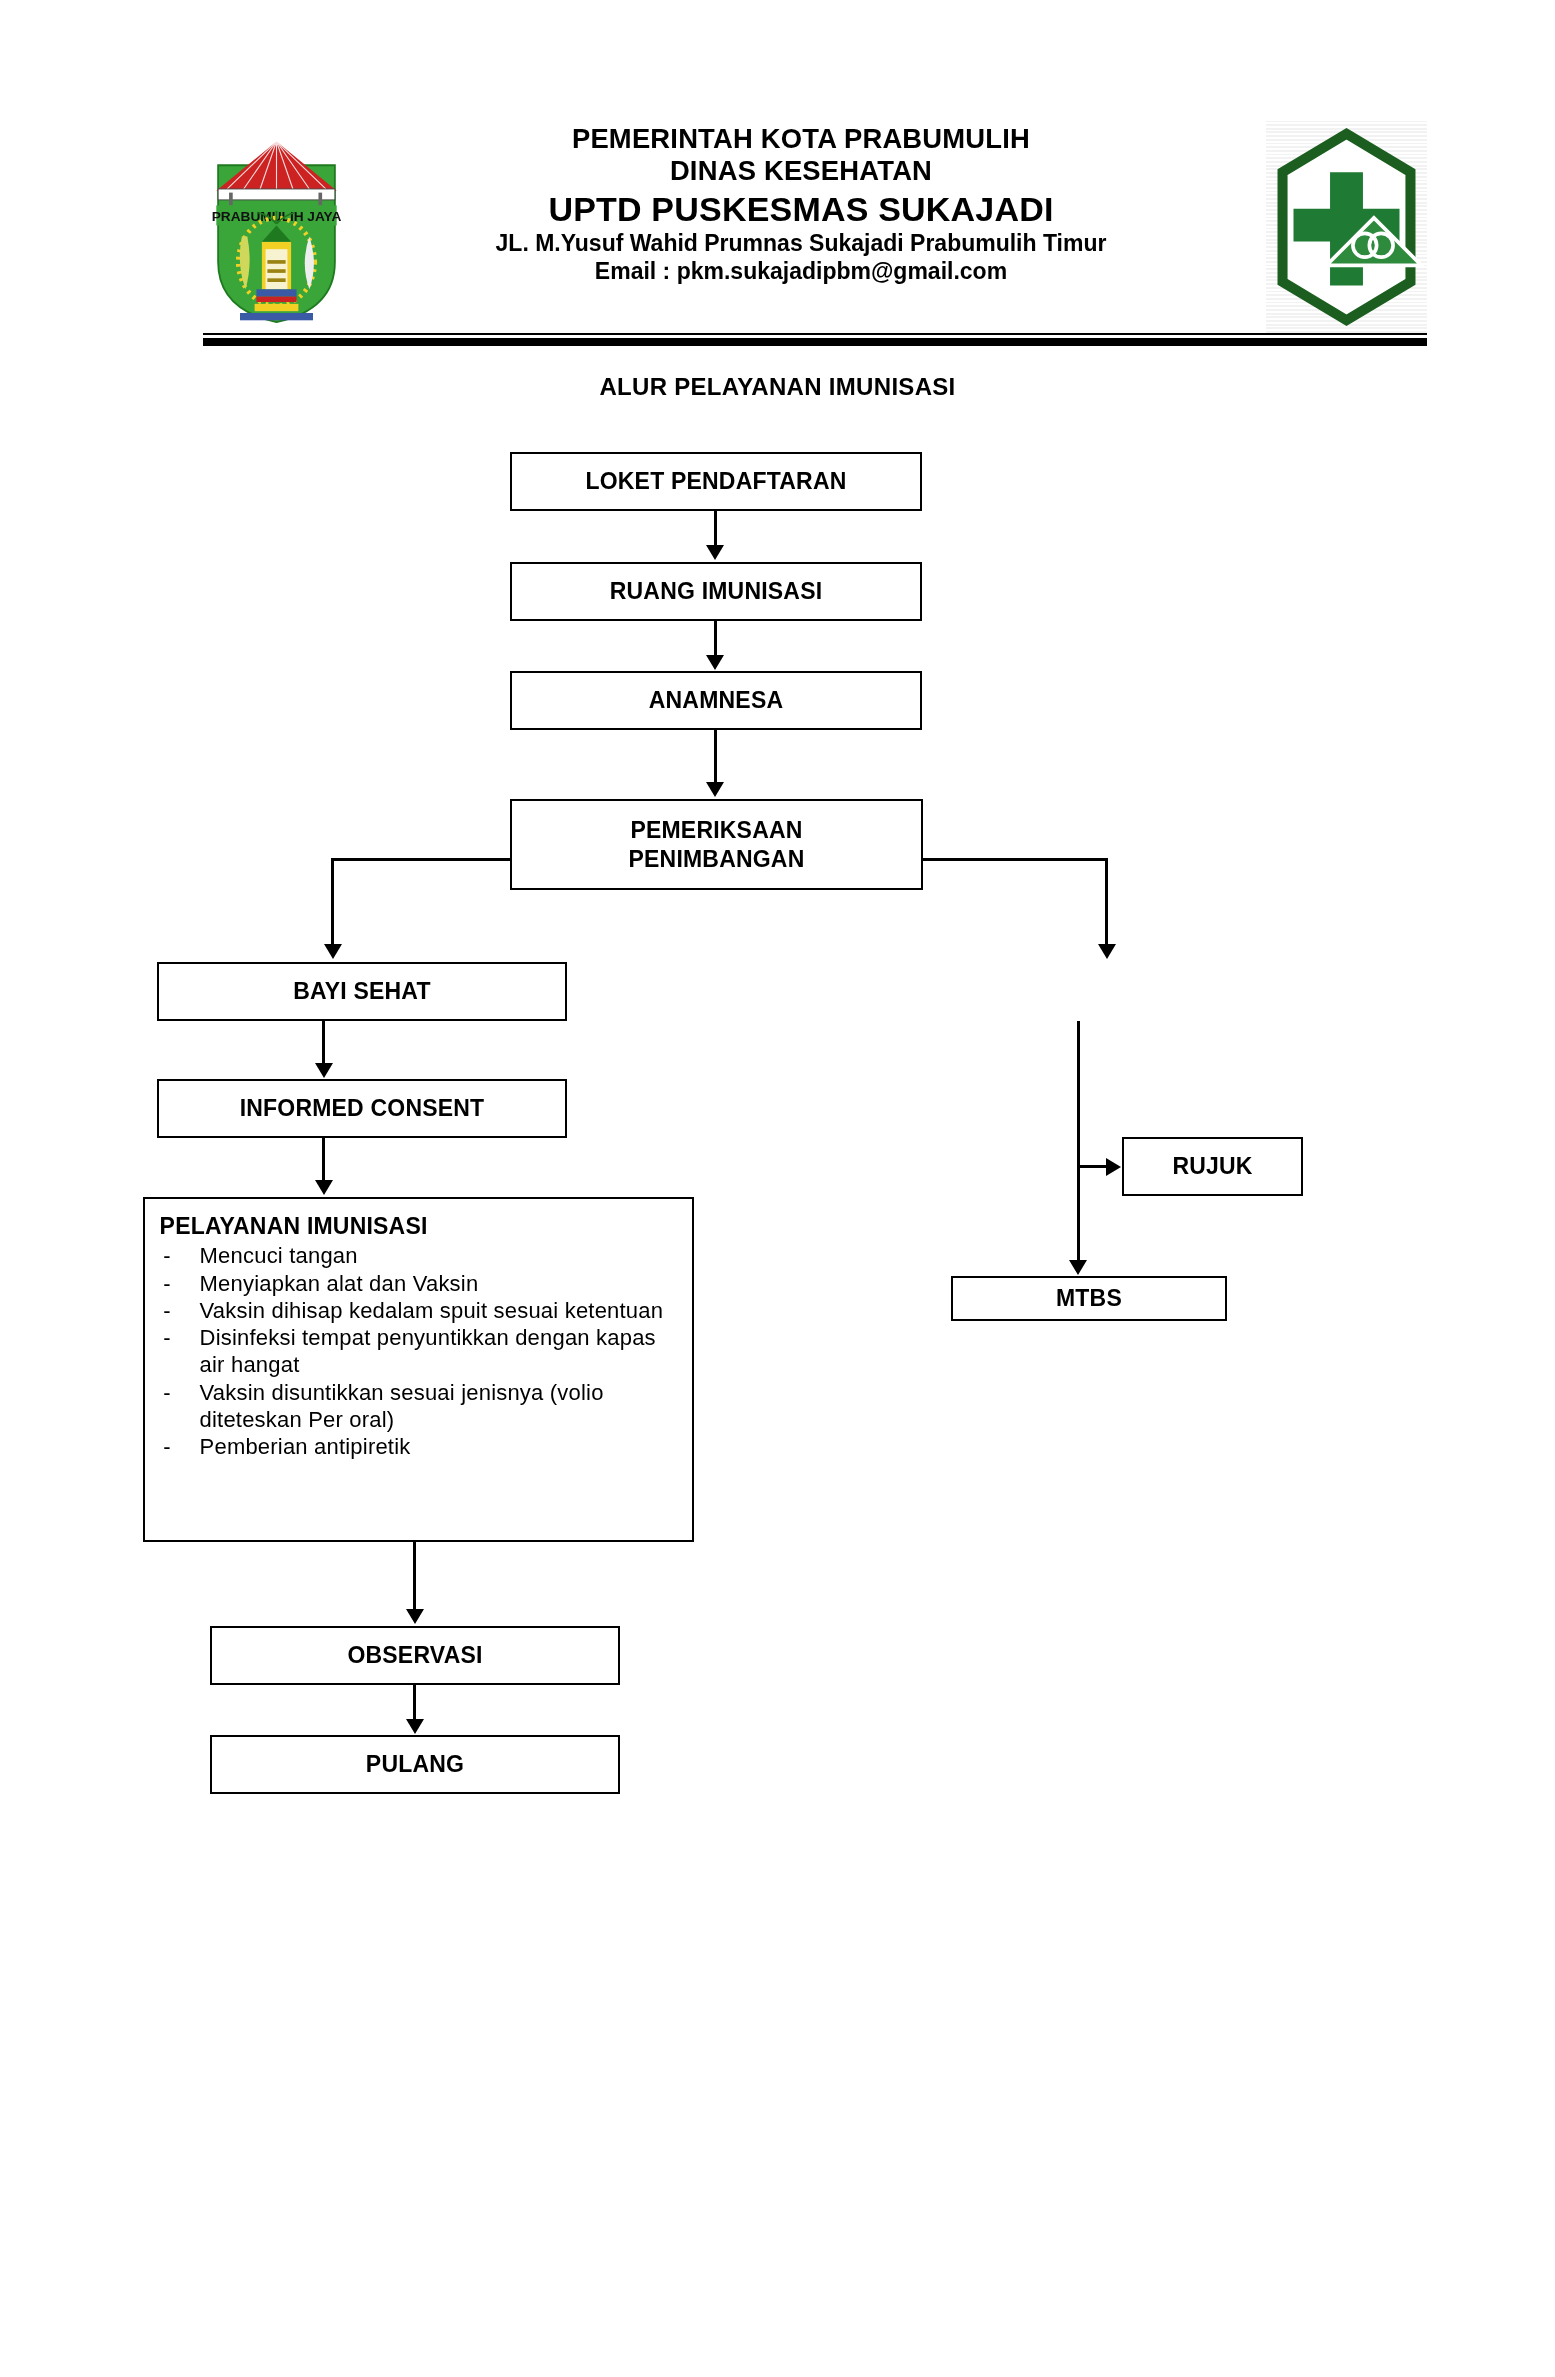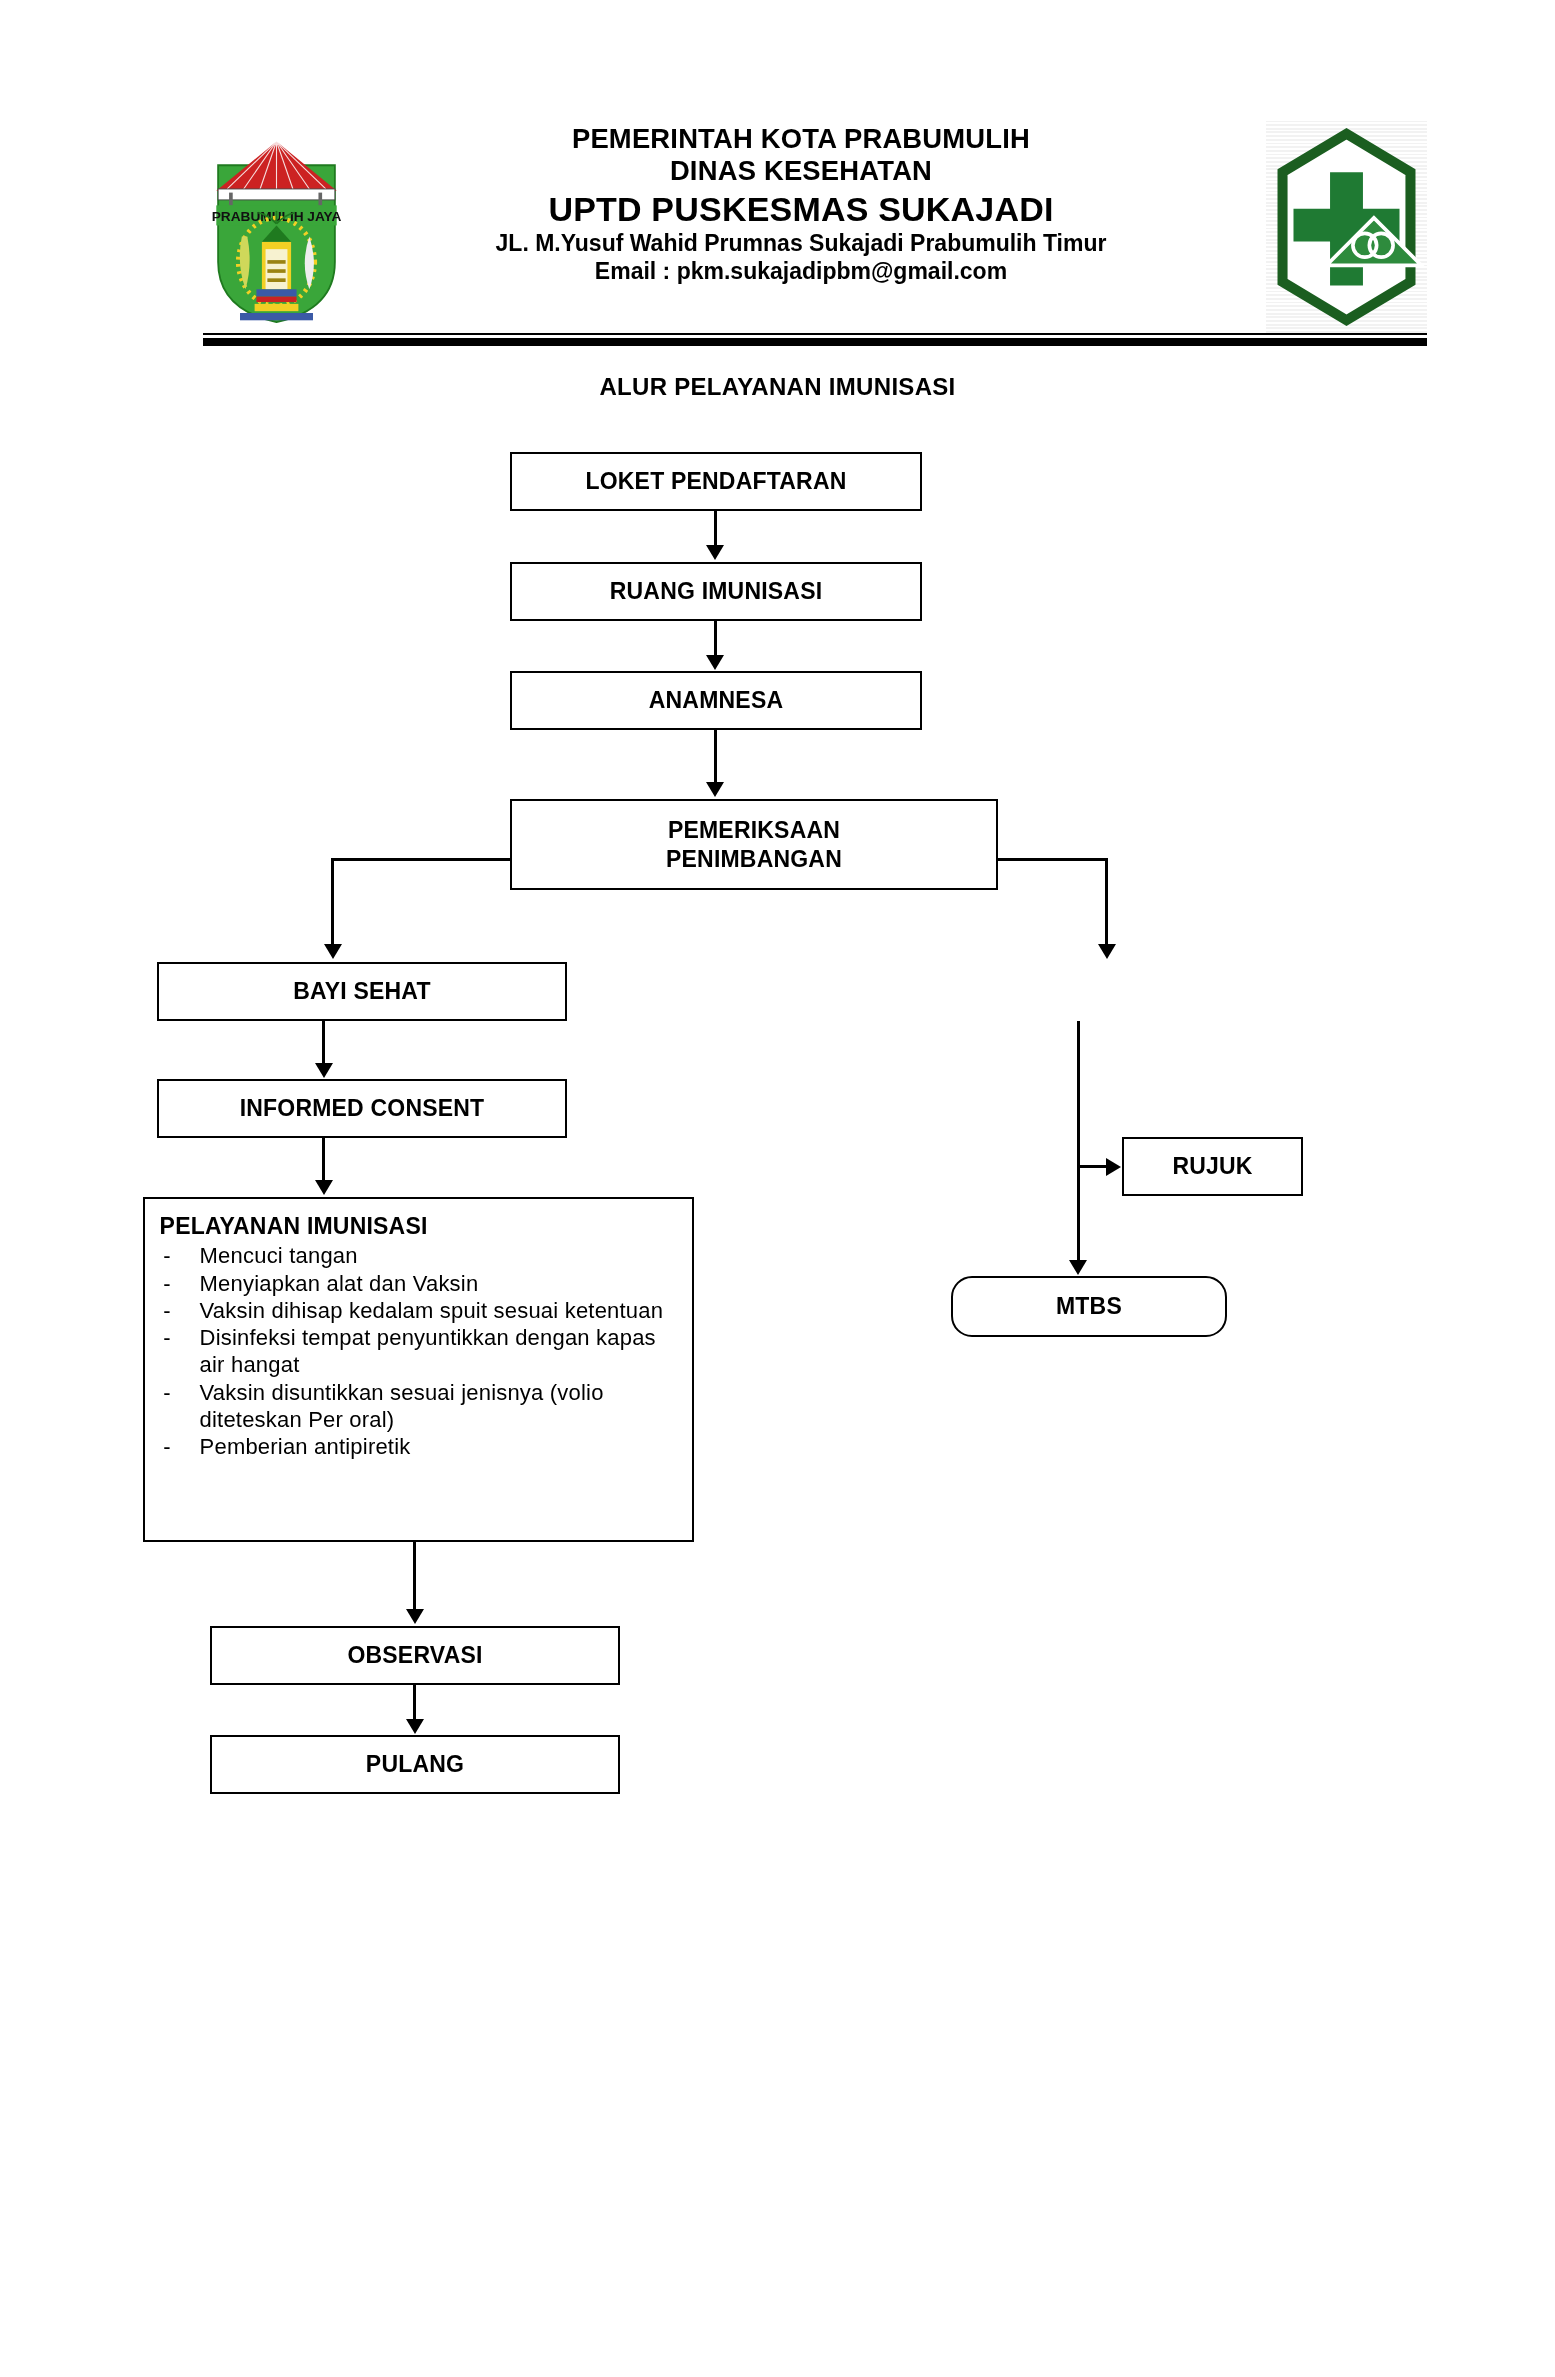--- a/index.html
+++ b/index.html
@@ -126,27 +126,27 @@
     font-weight: bold;
     letter-spacing: 0.2px;
     line-height: 1.25;
     z-index: 2;
   }
 
   
   #n-loket        { left: 510px;  top: 452px;  width: 412px; height: 59px; }
   #n-ruang        { left: 510px;  top: 562px;  width: 412px; height: 59px; }
   #n-anamnesa     { left: 510px;  top: 671px;  width: 412px; height: 59px; }
-  #n-pemeriksaan  { left: 510px;  top: 799px;  width: 488px; height: 91px;
+  #n-pemeriksaan  { left: 510px;  top: 799px;  width: 413px; height: 91px;
                     flex-direction: column; }
   #n-bayi-sehat   { left: 157px;  top: 962px; width: 410px; height: 59px; }
   #n-bayi-sakit   { left: 895px;  top: 962px; width: 408px; height: 59px; }
   #n-informed     { left: 157px;  top: 1079px; width: 410px; height: 59px; }
   #n-rujuk        { left: 1122px; top: 1137px; width: 181px; height: 59px; }
-  #n-mtbs         { left: 951px; top: 1276px; width: 276px; height: 61px; border-radius: 21px; }
+  #n-mtbs         { left: 951px; top: 1276px; width: 276px; height: 45px; }
   #n-observasi    { left: 210px;  top: 1626px; width: 410px; height: 59px; }
   #n-pulang       { left: 210px;  top: 1735px; width: 410px; height: 59px; }
 
   
   #n-pelayanan {
     left: 143px;
     top: 1197px;
     width: 551px;
     height: 345px;
     display: block;

